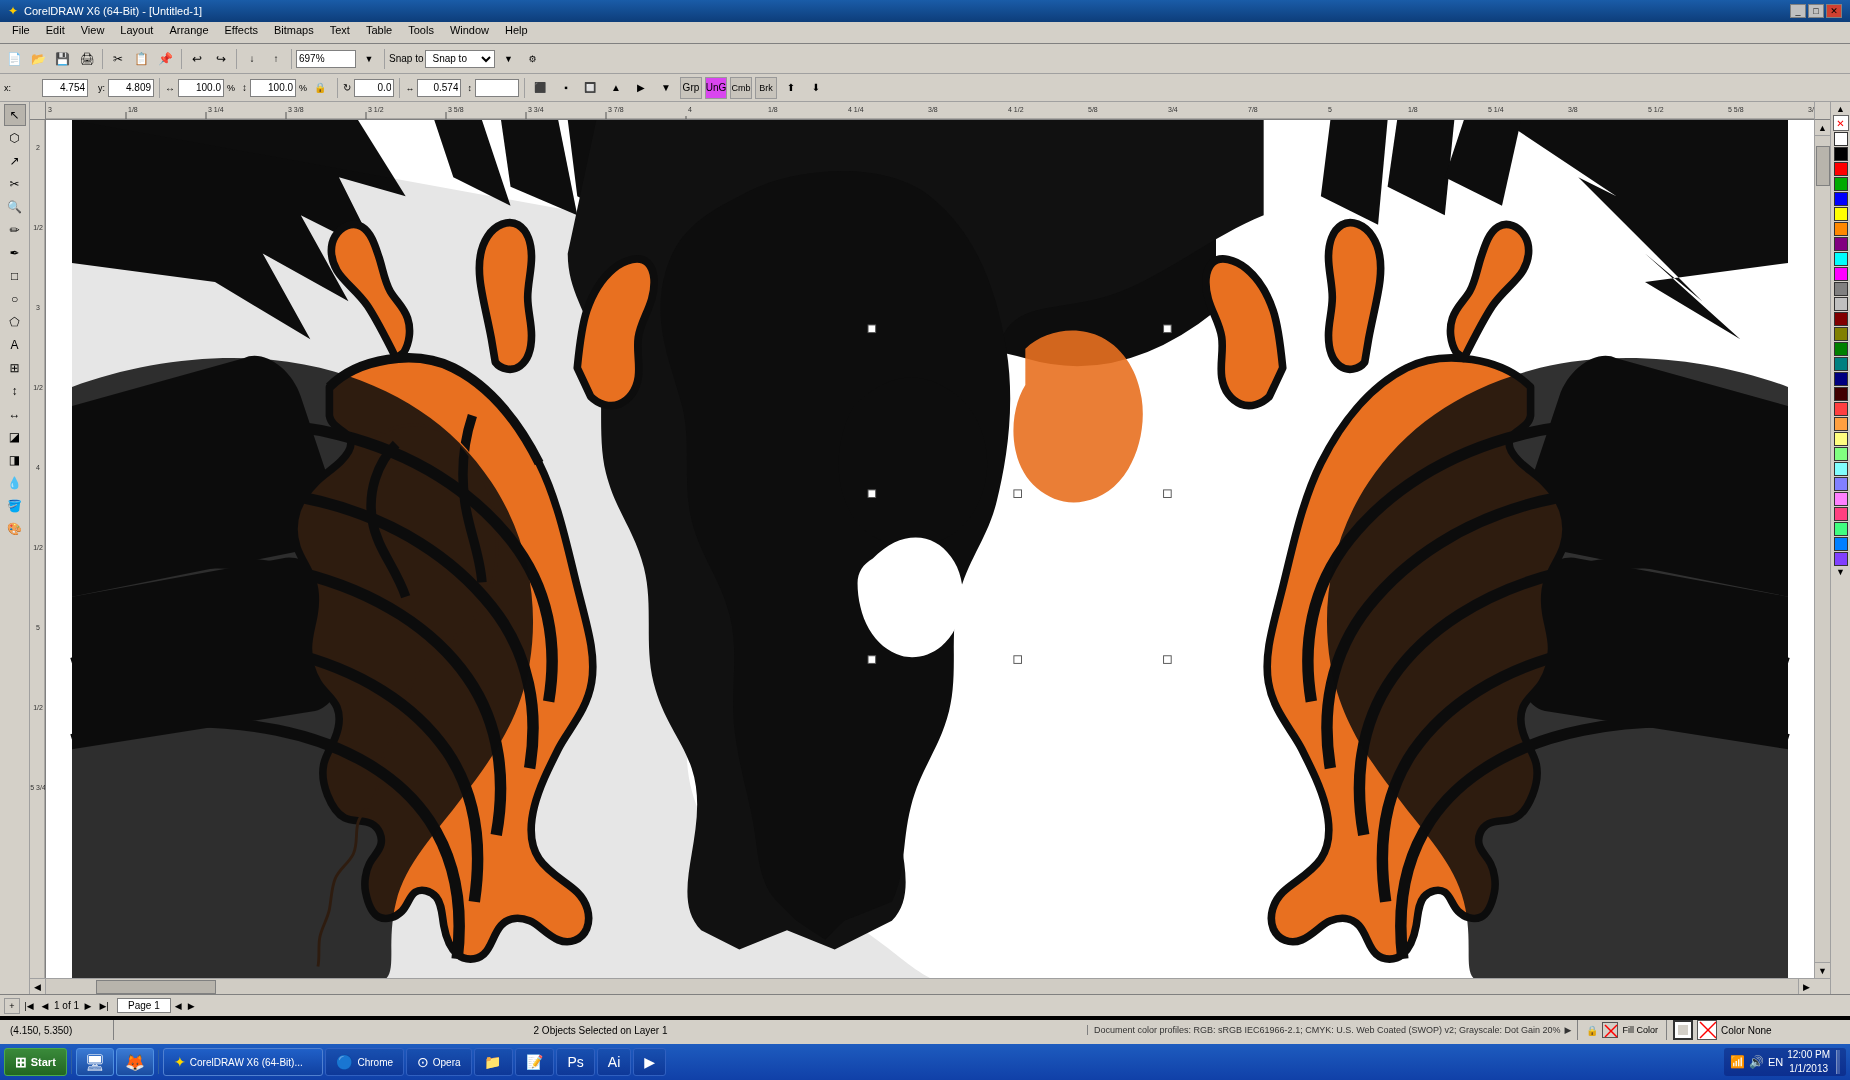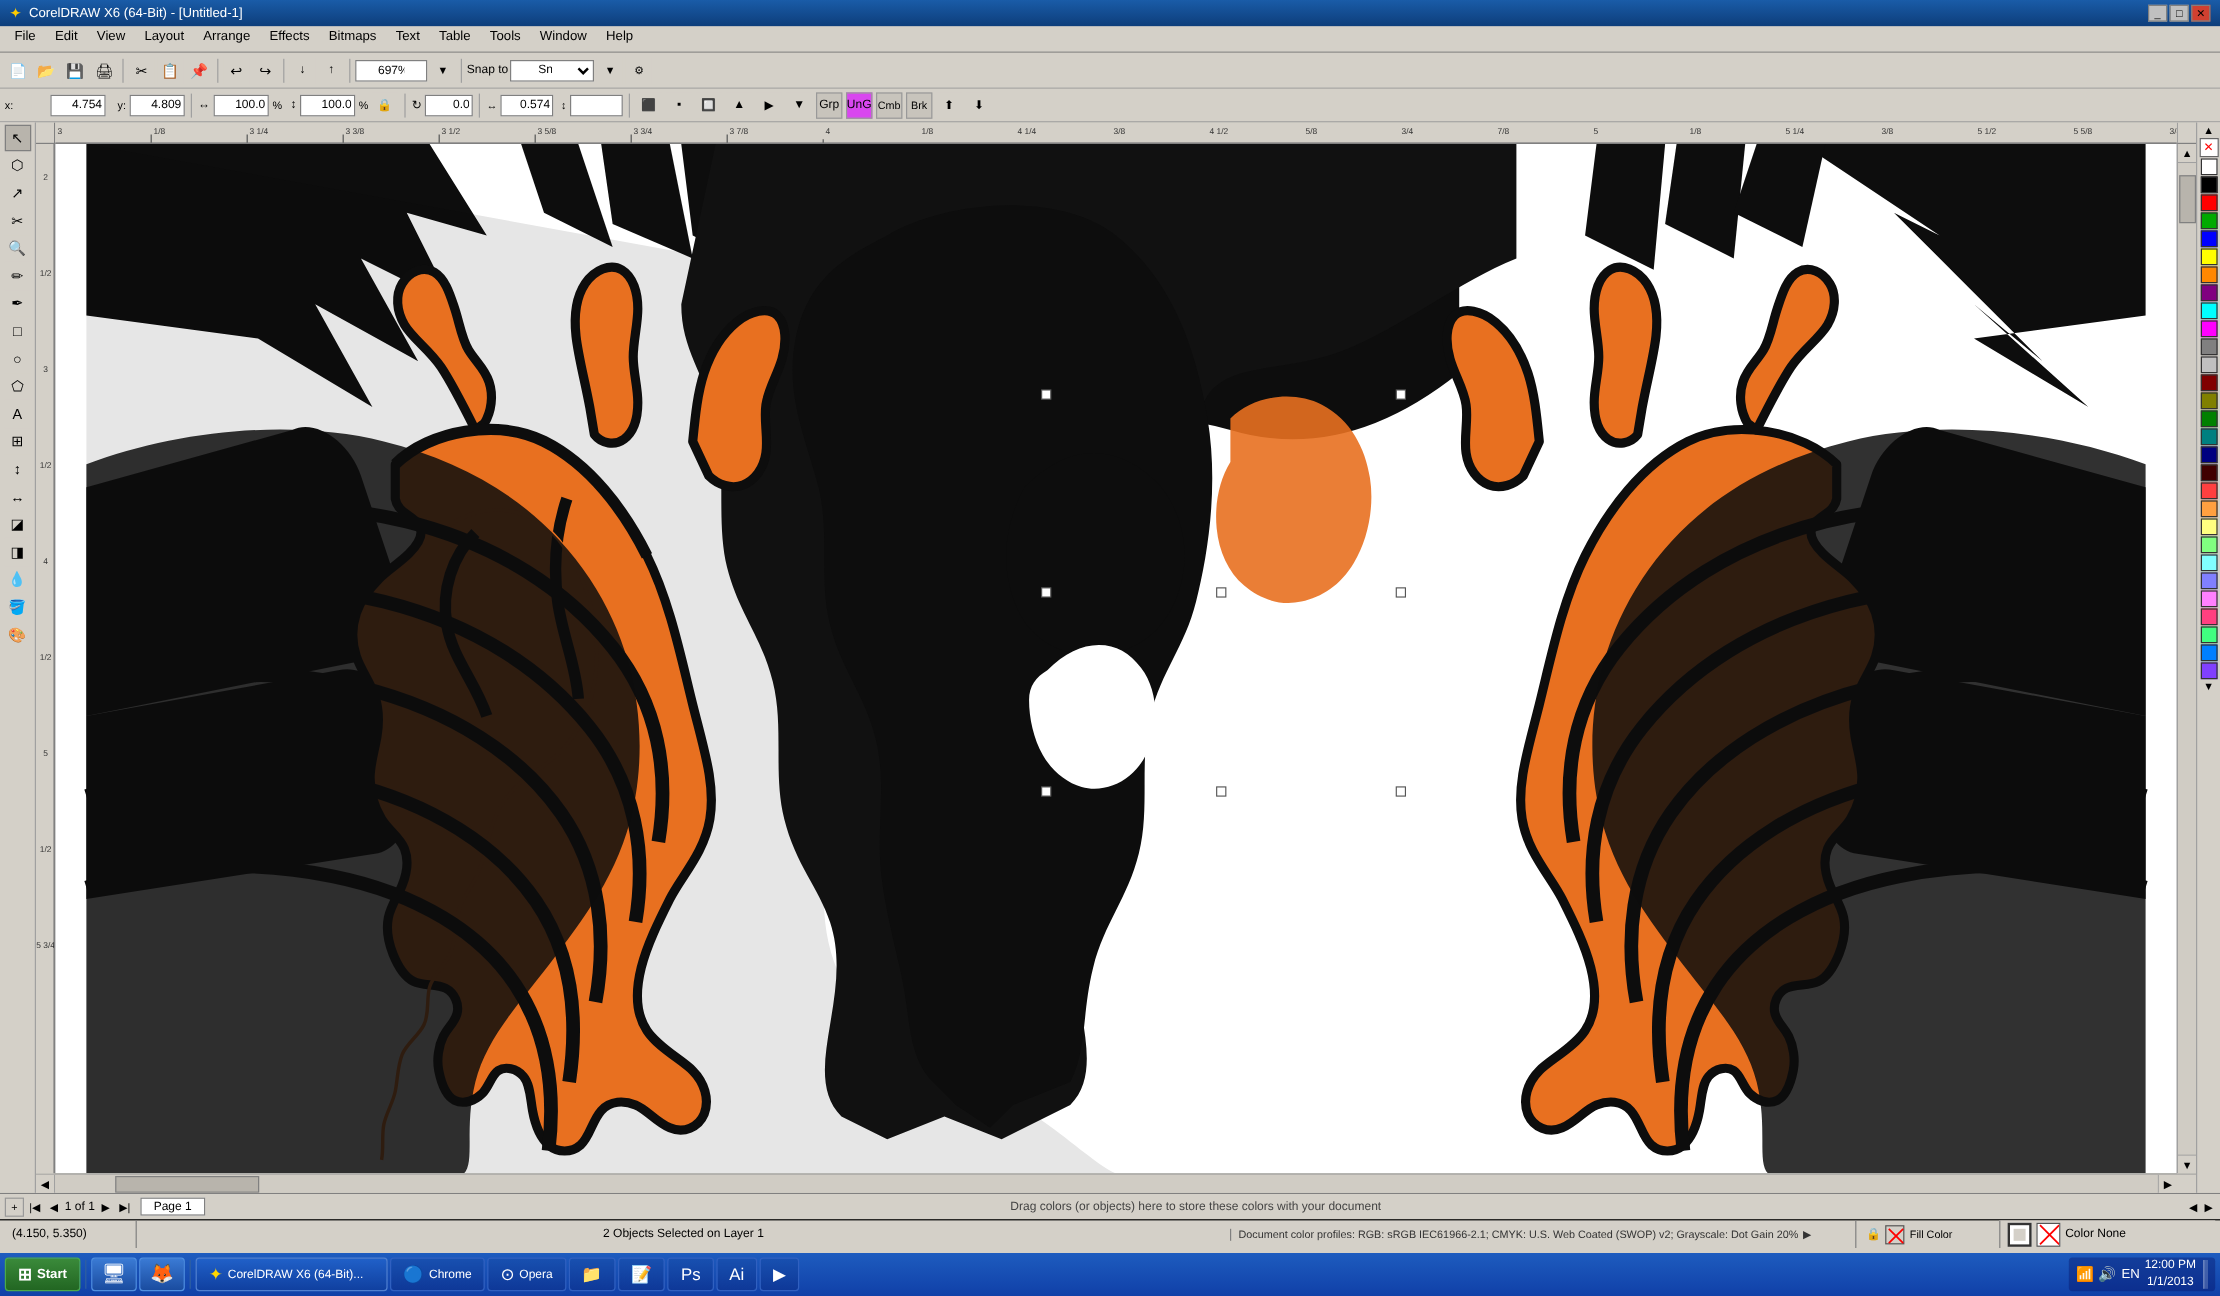--- a/index.html
+++ b/index.html
@@ -56,21 +56,21 @@
       display: flex; align-items: center; justify-content: center;
       cursor: pointer; font-size: 12px;
     }
     .tb-sep { width: 1px; height: 20px; background: #a0a0a0; margin: 0 2px; }
     .tb-input {
       height: 18px; width: 50px; border: 1px solid #808080; background: white;
       font-size: 10px; padding: 0 2px; text-align: right;
     }
     .tb-dropdown {
       height: 18px; border: 1px solid #808080; background: white;
-      font-size: 10px; padding: 0 18px; min-width: 60px;
+      font-size: 10px; padding: 0 2px; min-width: 60px;
     }
 
     
     #property-bar {
       height: 28px;
       background: #d4d0c8;
       border-bottom: 1px solid #a0a0a0;
       display: flex;
       align-items: center;
       padding: 2px 4px;
@@ -497,29 +497,26 @@
 <div style="height:22px; background:#d4d0c8; border-top:1px solid #808080; display:flex; align-items:center; padding:0 4px; gap:2px; font-size:10px;">
 
   <div style="width:16px; height:16px; display:flex; align-items:center; justify-content:center; cursor:pointer; border:1px solid #999; font-size:9px;">+</div>
   <div style="width:14px; height:14px; display:flex; align-items:center; justify-content:center; cursor:pointer; font-size:9px;">|◀</div>
   <div style="width:14px; height:14px; display:flex; align-items:center; justify-content:center; cursor:pointer; font-size:9px;">◀</div>
   <span style="font-size:10px;">1 of 1</span>
   <div style="width:14px; height:14px; display:flex; align-items:center; justify-content:center; cursor:pointer; font-size:9px;">▶</div>
   <div style="width:14px; height:14px; display:flex; align-items:center; justify-content:center; cursor:pointer; font-size:9px;">▶|</div>
   <div style="background:white; border:1px solid #808080; padding:1px 10px; font-size:10px; cursor:pointer; margin-left:4px;">Page 1</div>
 
-  <div style="flex:1; display:flex; align-items:center; justify-content:center; padding:0 8px;">
-    <span style="font-size:10px; color:#444;">Drag colors (or objects) here to store these colors with your document</span>
-  </div>
 
   <div style="font-size:9px; cursor:pointer; padding:0 2px;">◀</div>
   <div style="font-size:9px; cursor:pointer; padding:0 2px;">▶</div>
 </div>
 
-<div id="status-bar" style="height:24px; background:#d4d0c8; border-top:1px solid #000000; display:flex; align-items:center; font-size:10px;gap:31px;">
+<div id="status-bar" style="height:24px; background:#d4d0c8; border-top:4px solid #000000; display:flex; align-items:center; font-size:10px;">
 
   <div style="width:110px; padding:0 6px; border-right:1px solid #808080; height:100%; display:flex; align-items:center; flex-shrink:0;">
     <span>(4.150, 5.350)</span>
   </div>
 
   <div style="flex:1; text-align:center;">
     <span>2 Objects Selected on Layer 1</span>
   </div>
 
   <div style="max-width:500px; font-size:9px; color:#333; overflow:hidden; white-space:nowrap; border-left:1px solid #808080; padding:0 6px; display:flex; align-items:center; cursor:pointer;">

